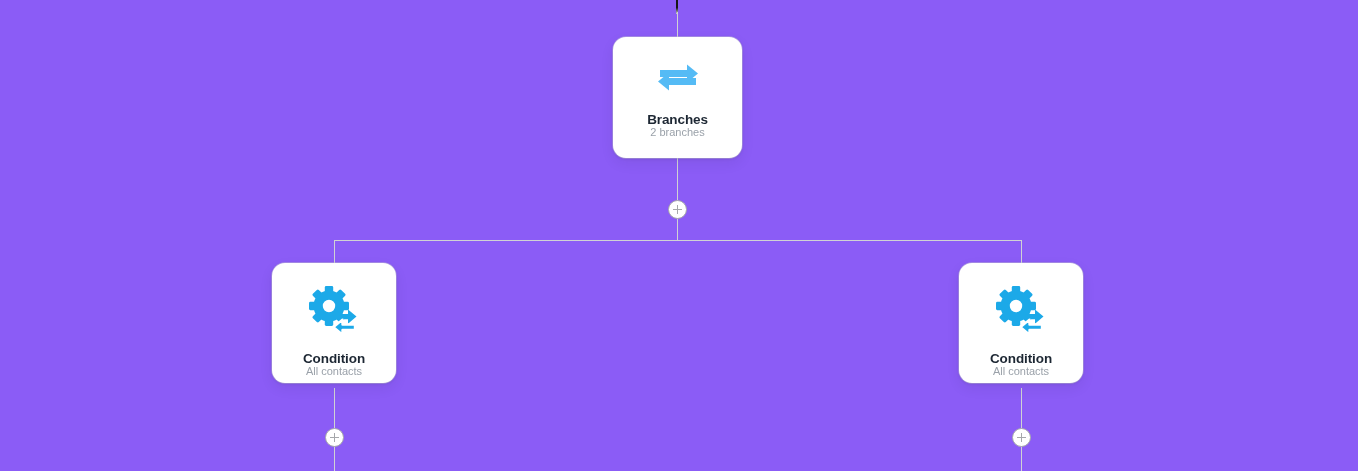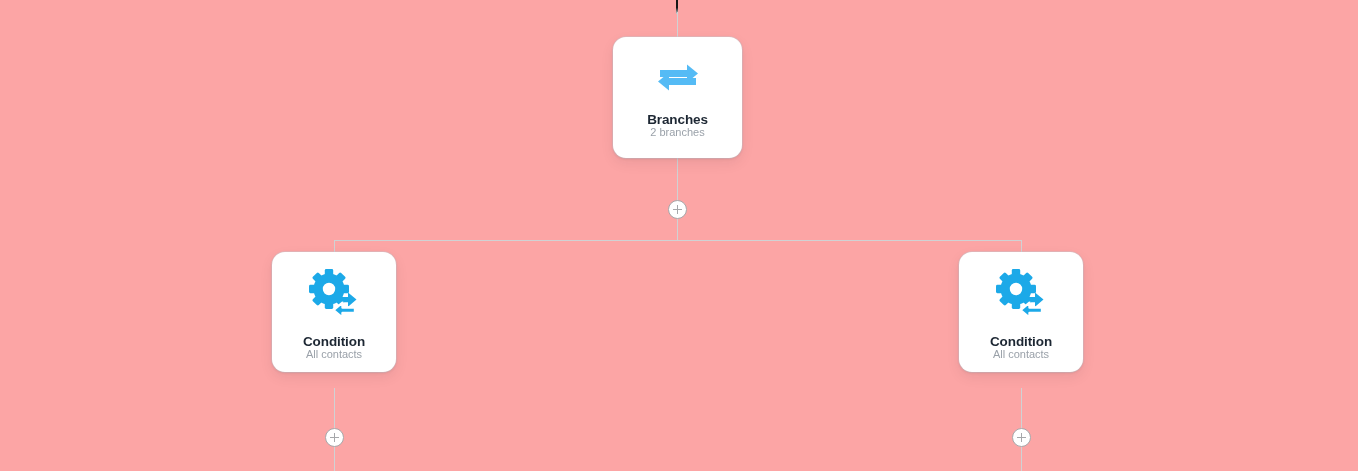--- a/index.html
+++ b/index.html
@@ -16,21 +16,21 @@
     font-family: "Liberation Sans", sans-serif;
     -webkit-font-smoothing: antialiased;
   }
 
   #canvas {
     position: absolute;
     left: 0;
     top: 0;
     width: 1358px;
     height: 471px;
-    background: #fca5a5;
+    background: #8b5cf6;
   }
 
   
   .conn {
     position: absolute;
     background: #d0d2d4;
   }
   .conn-v { width: 1px; }
   .conn-h { height: 1px; }
 
@@ -115,23 +115,24 @@
     left: 613px;
     top: 37px;
     width: 129px;
     height: 121px;
   }
   .node-branches .node-icon { margin-top: 24px; height: 34px; }
   .node-branches .node-title { margin-top: 18px; }
 
   
   .node-condition {
-    top: 252px;
+    top: 263px;
     width: 124px;
     height: 120px;
+    justify-content: center;
   }
   .node-condition.left  { left: 272px; }
   .node-condition.right { left: 959px; }
   .node-condition .node-icon { margin-top: 18px; height: 48px; }
   .node-condition .node-title { margin-top: 17px; }
 </style>
 </head>
 <body>
 
 <div id="canvas">

